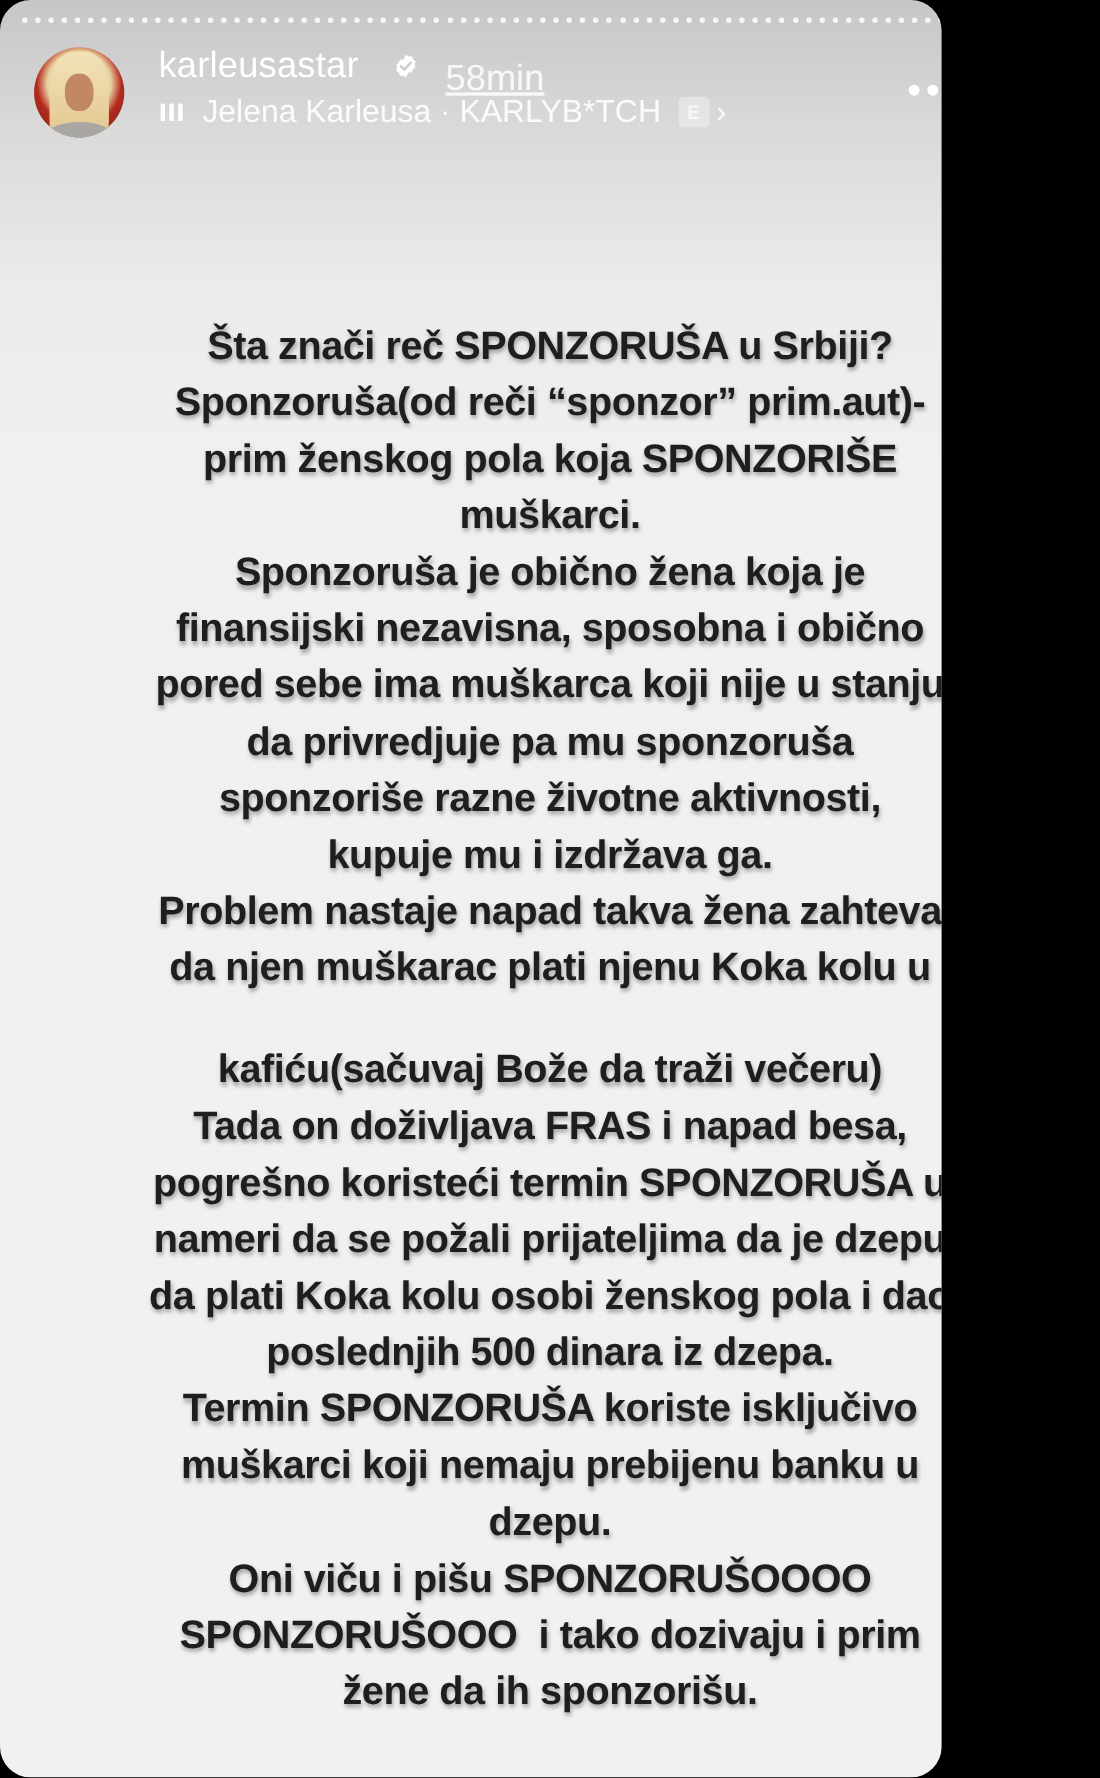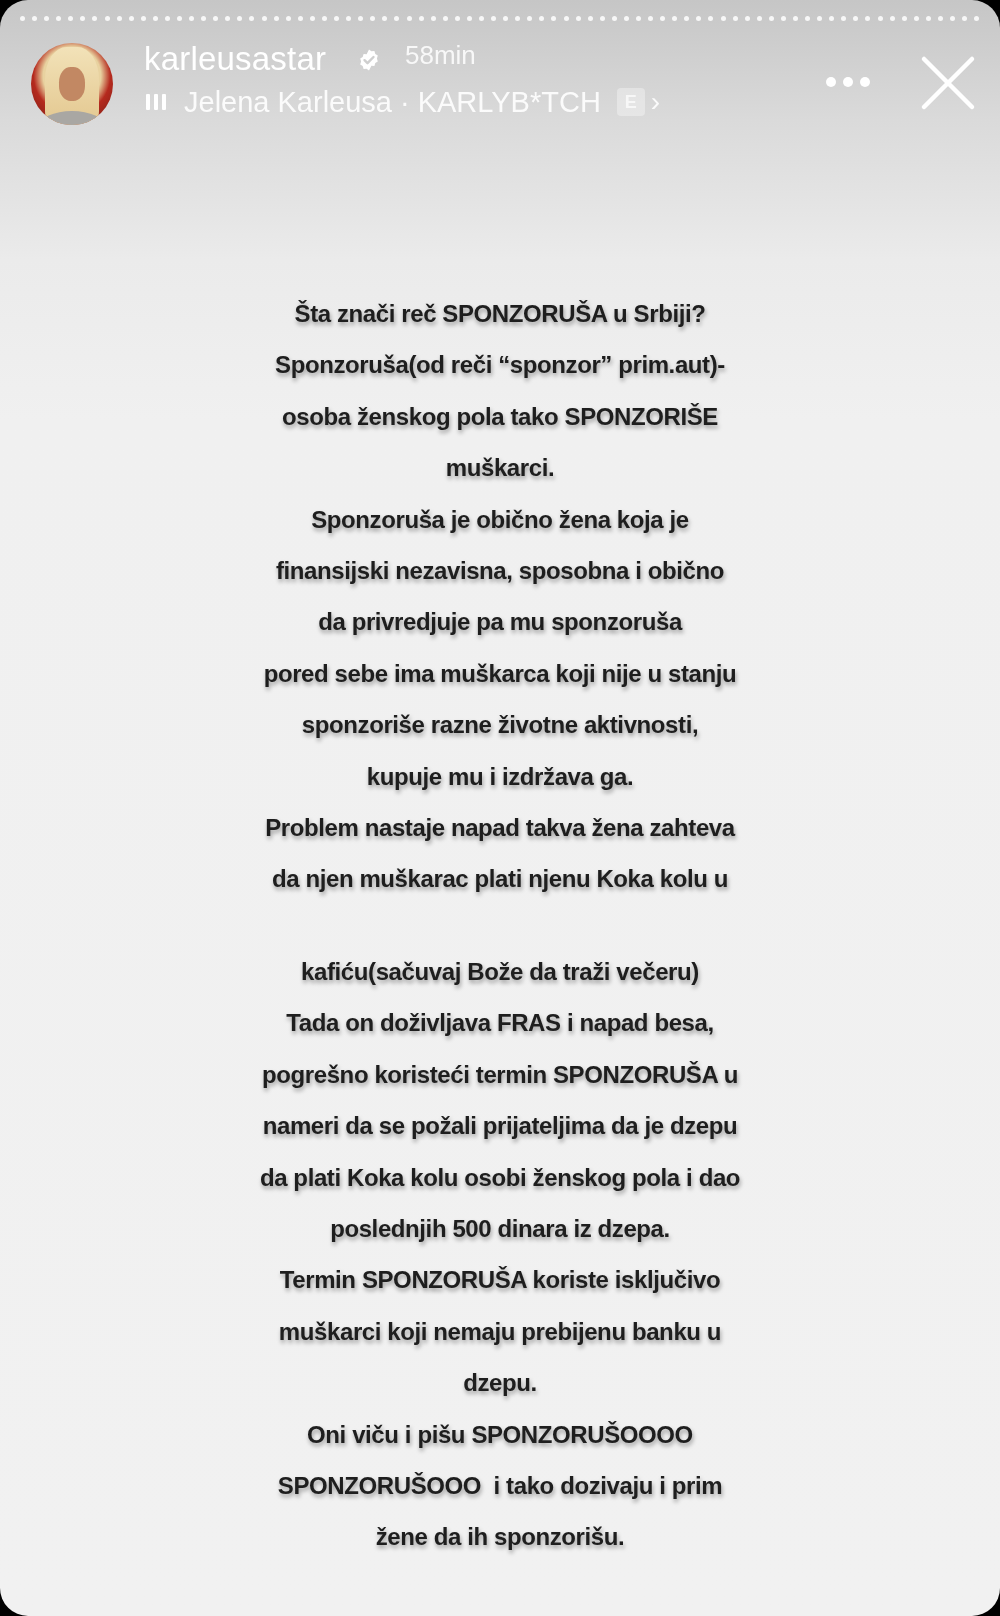--- a/index.html
+++ b/index.html
@@ -1,18 +1,18 @@
 <!DOCTYPE html>
 <html><head>
 <meta charset="utf-8">
 <style>
   html, body { margin:0; padding:0; background:#000; }
   body { width:1000px; height:1616px; overflow:hidden; position:relative; }
   .story {
-    position:absolute; left:0; top:0; width:1000px; height:1616px;
+    position:absolute; left:0; top:0; width:856px; height:1616px;
     border-radius:28px;
     background: linear-gradient(to bottom, #c6c6c6 0px, #dadada 120px, #ebebeb 260px, #f0f0f0 420px, #f1f1f1 100%);
     overflow:hidden;
   }
   .progress {
     position:absolute; left:20px; top:15px; width:960px; height:6px;
     display:flex; justify-content:space-between; align-items:center;
   }
   .progress .seg { width:5px; height:5px; border-radius:50%; background:rgba(255,255,255,0.85); }
   .avatar {
@@ -27,22 +27,22 @@
   .avatar .shoulders { position:absolute; left:8px; top:68px; width:66px; height:30px; border-radius:50% 50% 0 0;
     background:#a9a7a3; }
   .username {
     position:absolute; left:144px; top:40px; font-family:"Liberation Sans", sans-serif;
     font-size:33px; color:#fff; font-weight:500; letter-spacing:0.2px;
   }
   .verified {
     position:absolute; left:357px; top:48px; width:24px; height:24px;
   }
   .time {
-    position:absolute; left:405px; top:40px; font-family:"Liberation Sans", sans-serif;
-    font-size:26px; color:rgba(255,255,255,0.85);
+    position:absolute; left:405px; top:52px; font-family:"Liberation Sans", sans-serif;
+    font-size:33px; color:rgba(255,255,255,0.85);text-decoration:underline;
   }
   .music-row {
     position:absolute; left:146px; top:84px; height:36px; display:flex; align-items:center;
     font-family:"Liberation Sans", sans-serif; font-size:29px; color:rgba(255,255,255,0.9);
   }
   .bars { display:flex; gap:4px; align-items:flex-end; margin-right:18px; }
   .bars span { display:block; width:4px; height:16px; background:#fff; border-radius:1px; }
   .dot-sep { margin:0 8px; }
   .explicit {
     display:inline-flex; align-items:center; justify-content:center;
@@ -55,21 +55,21 @@
     position:absolute; left:826px; top:72px; width:44px; height:20px;
     display:flex; justify-content:space-between; align-items:center; cursor:pointer;
   }
   .more span { width:10px; height:10px; border-radius:50%; background:#fff; }
   .close {
     position:absolute; left:920px; top:55px; width:56px; height:56px; cursor:pointer;
   }
   .story-text {
     position:absolute; left:40px; top:288px; width:920px;
     font-family:"Liberation Sans", sans-serif; font-weight:700;
-    font-size:24px; line-height:51.4px; color:#1e1e1e; text-align:center;
+    font-size:36px; line-height:51.4px; color:#1e1e1e; text-align:center;
     letter-spacing:-0.4px;
     text-shadow: 1px 3px 4px rgba(0,0,0,0.35);
   }
   .story-text .line { display:block; white-space:nowrap; }
 </style>
 </head>
 <body>
 
 <div class="story">
 
@@ -191,26 +191,26 @@
   </div>
 
   <svg class="close" viewBox="0 0 56 56">
     <line x1="4" y1="4" x2="52" y2="52" stroke="#fff" stroke-width="4.5" stroke-linecap="round"></line>
     <line x1="52" y1="4" x2="4" y2="52" stroke="#fff" stroke-width="4.5" stroke-linecap="round"></line>
   </svg>
 
   <div class="story-text">
     <span class="line" style="white-space: pre;">Šta znači reč SPONZORUŠA u Srbiji?</span>
     <span class="line" style="white-space: pre;">Sponzoruša(od reči “sponzor” prim.aut)-</span>
-    <span class="line" style="white-space: pre;">osoba ženskog pola tako SPONZORIŠE</span>
+    <span class="line" style="white-space: pre;">prim ženskog pola koja SPONZORIŠE</span>
     <span class="line" style="white-space: pre;">muškarci.</span>
     <span class="line" style="white-space: pre;">Sponzoruša je obično žena koja je</span>
     <span class="line" style="white-space: pre;">finansijski nezavisna, sposobna i obično</span>
+    <span class="line" style="white-space: pre;">pored sebe ima muškarca koji nije u stanju</span>
     <span class="line" style="white-space: pre;">da privredjuje pa mu sponzoruša</span>
-    <span class="line" style="white-space: pre;">pored sebe ima muškarca koji nije u stanju</span>
     <span class="line" style="white-space: pre;">sponzoriše razne životne aktivnosti,</span>
     <span class="line" style="white-space: pre;">kupuje mu i izdržava ga.</span>
     <span class="line" style="white-space: pre;">Problem nastaje napad takva žena zahteva</span>
     <span class="line" style="white-space: pre;">da njen muškarac plati njenu Koka kolu u</span>
     <span class="line" style="white-space: pre; margin-top: 41px;">kafiću(sačuvaj Bože da traži večeru)</span>
     <span class="line" style="white-space: pre;">Tada on doživljava FRAS i napad besa,</span>
     <span class="line" style="white-space: pre;">pogrešno koristeći termin SPONZORUŠA u</span>
     <span class="line" style="white-space: pre;">nameri da se požali prijateljima da je dzepu</span>
     <span class="line" style="white-space: pre;">da plati Koka kolu osobi ženskog pola i dao</span>
     <span class="line" style="white-space: pre;">poslednjih 500 dinara iz dzepa.</span>

